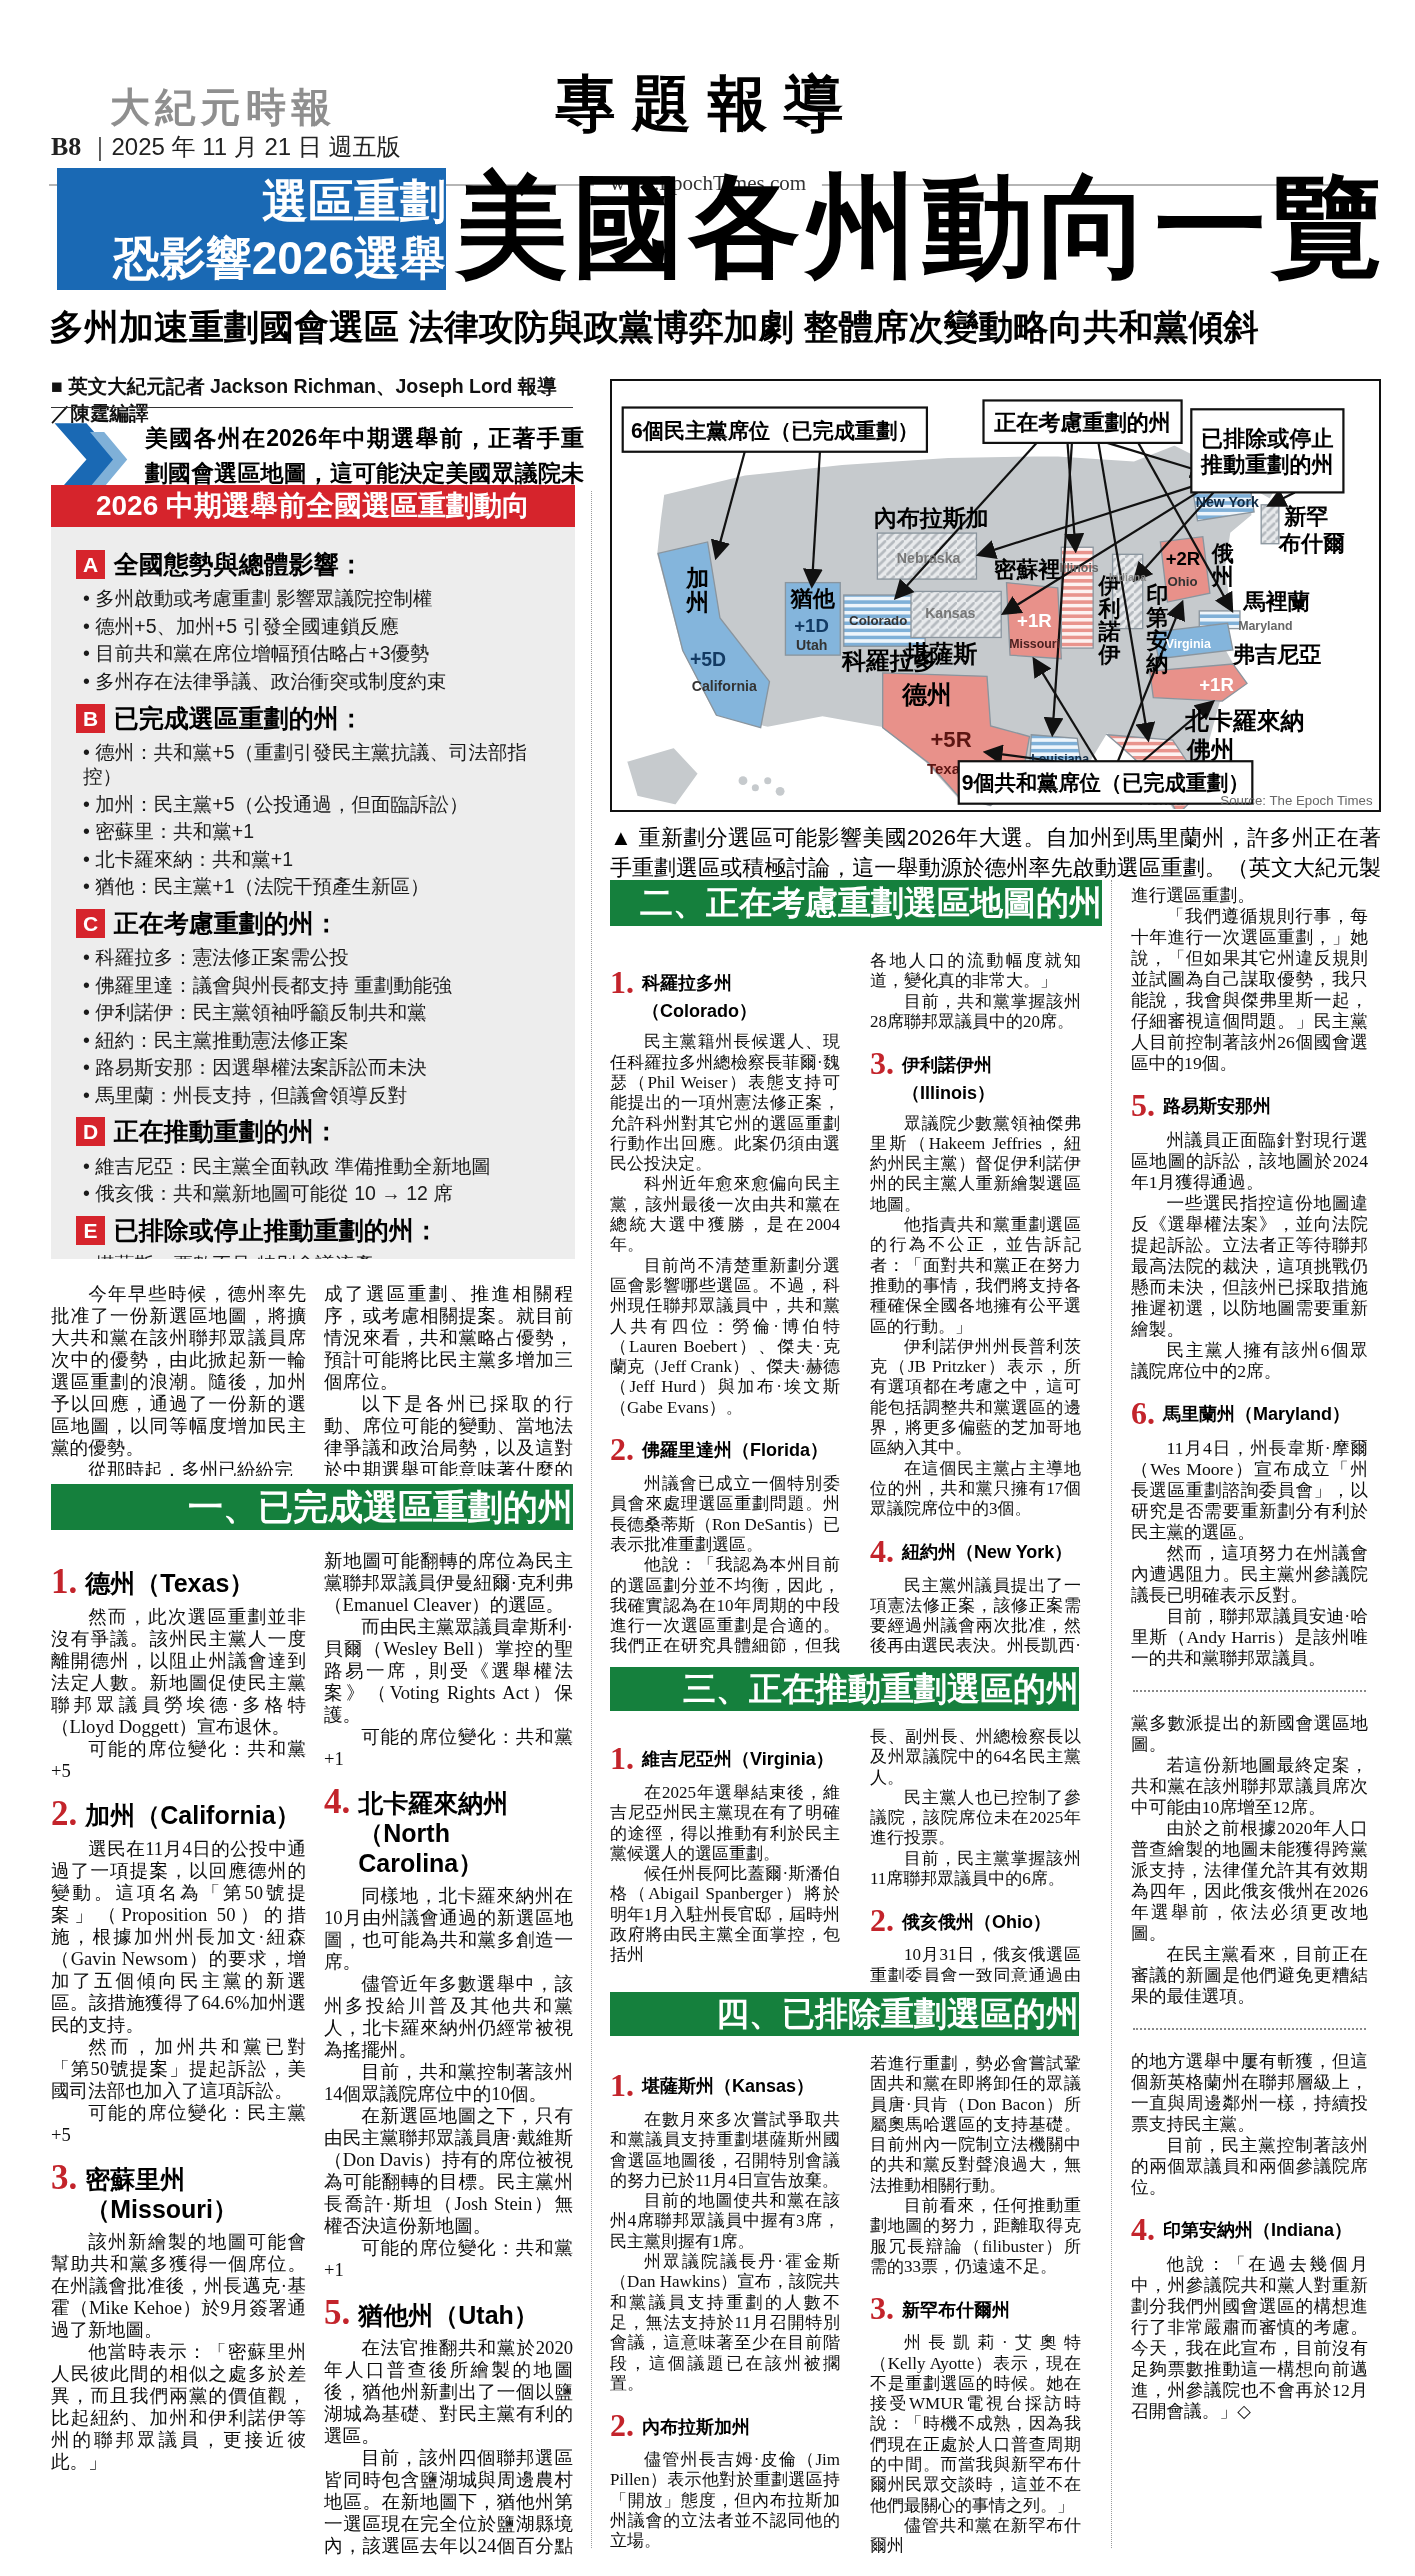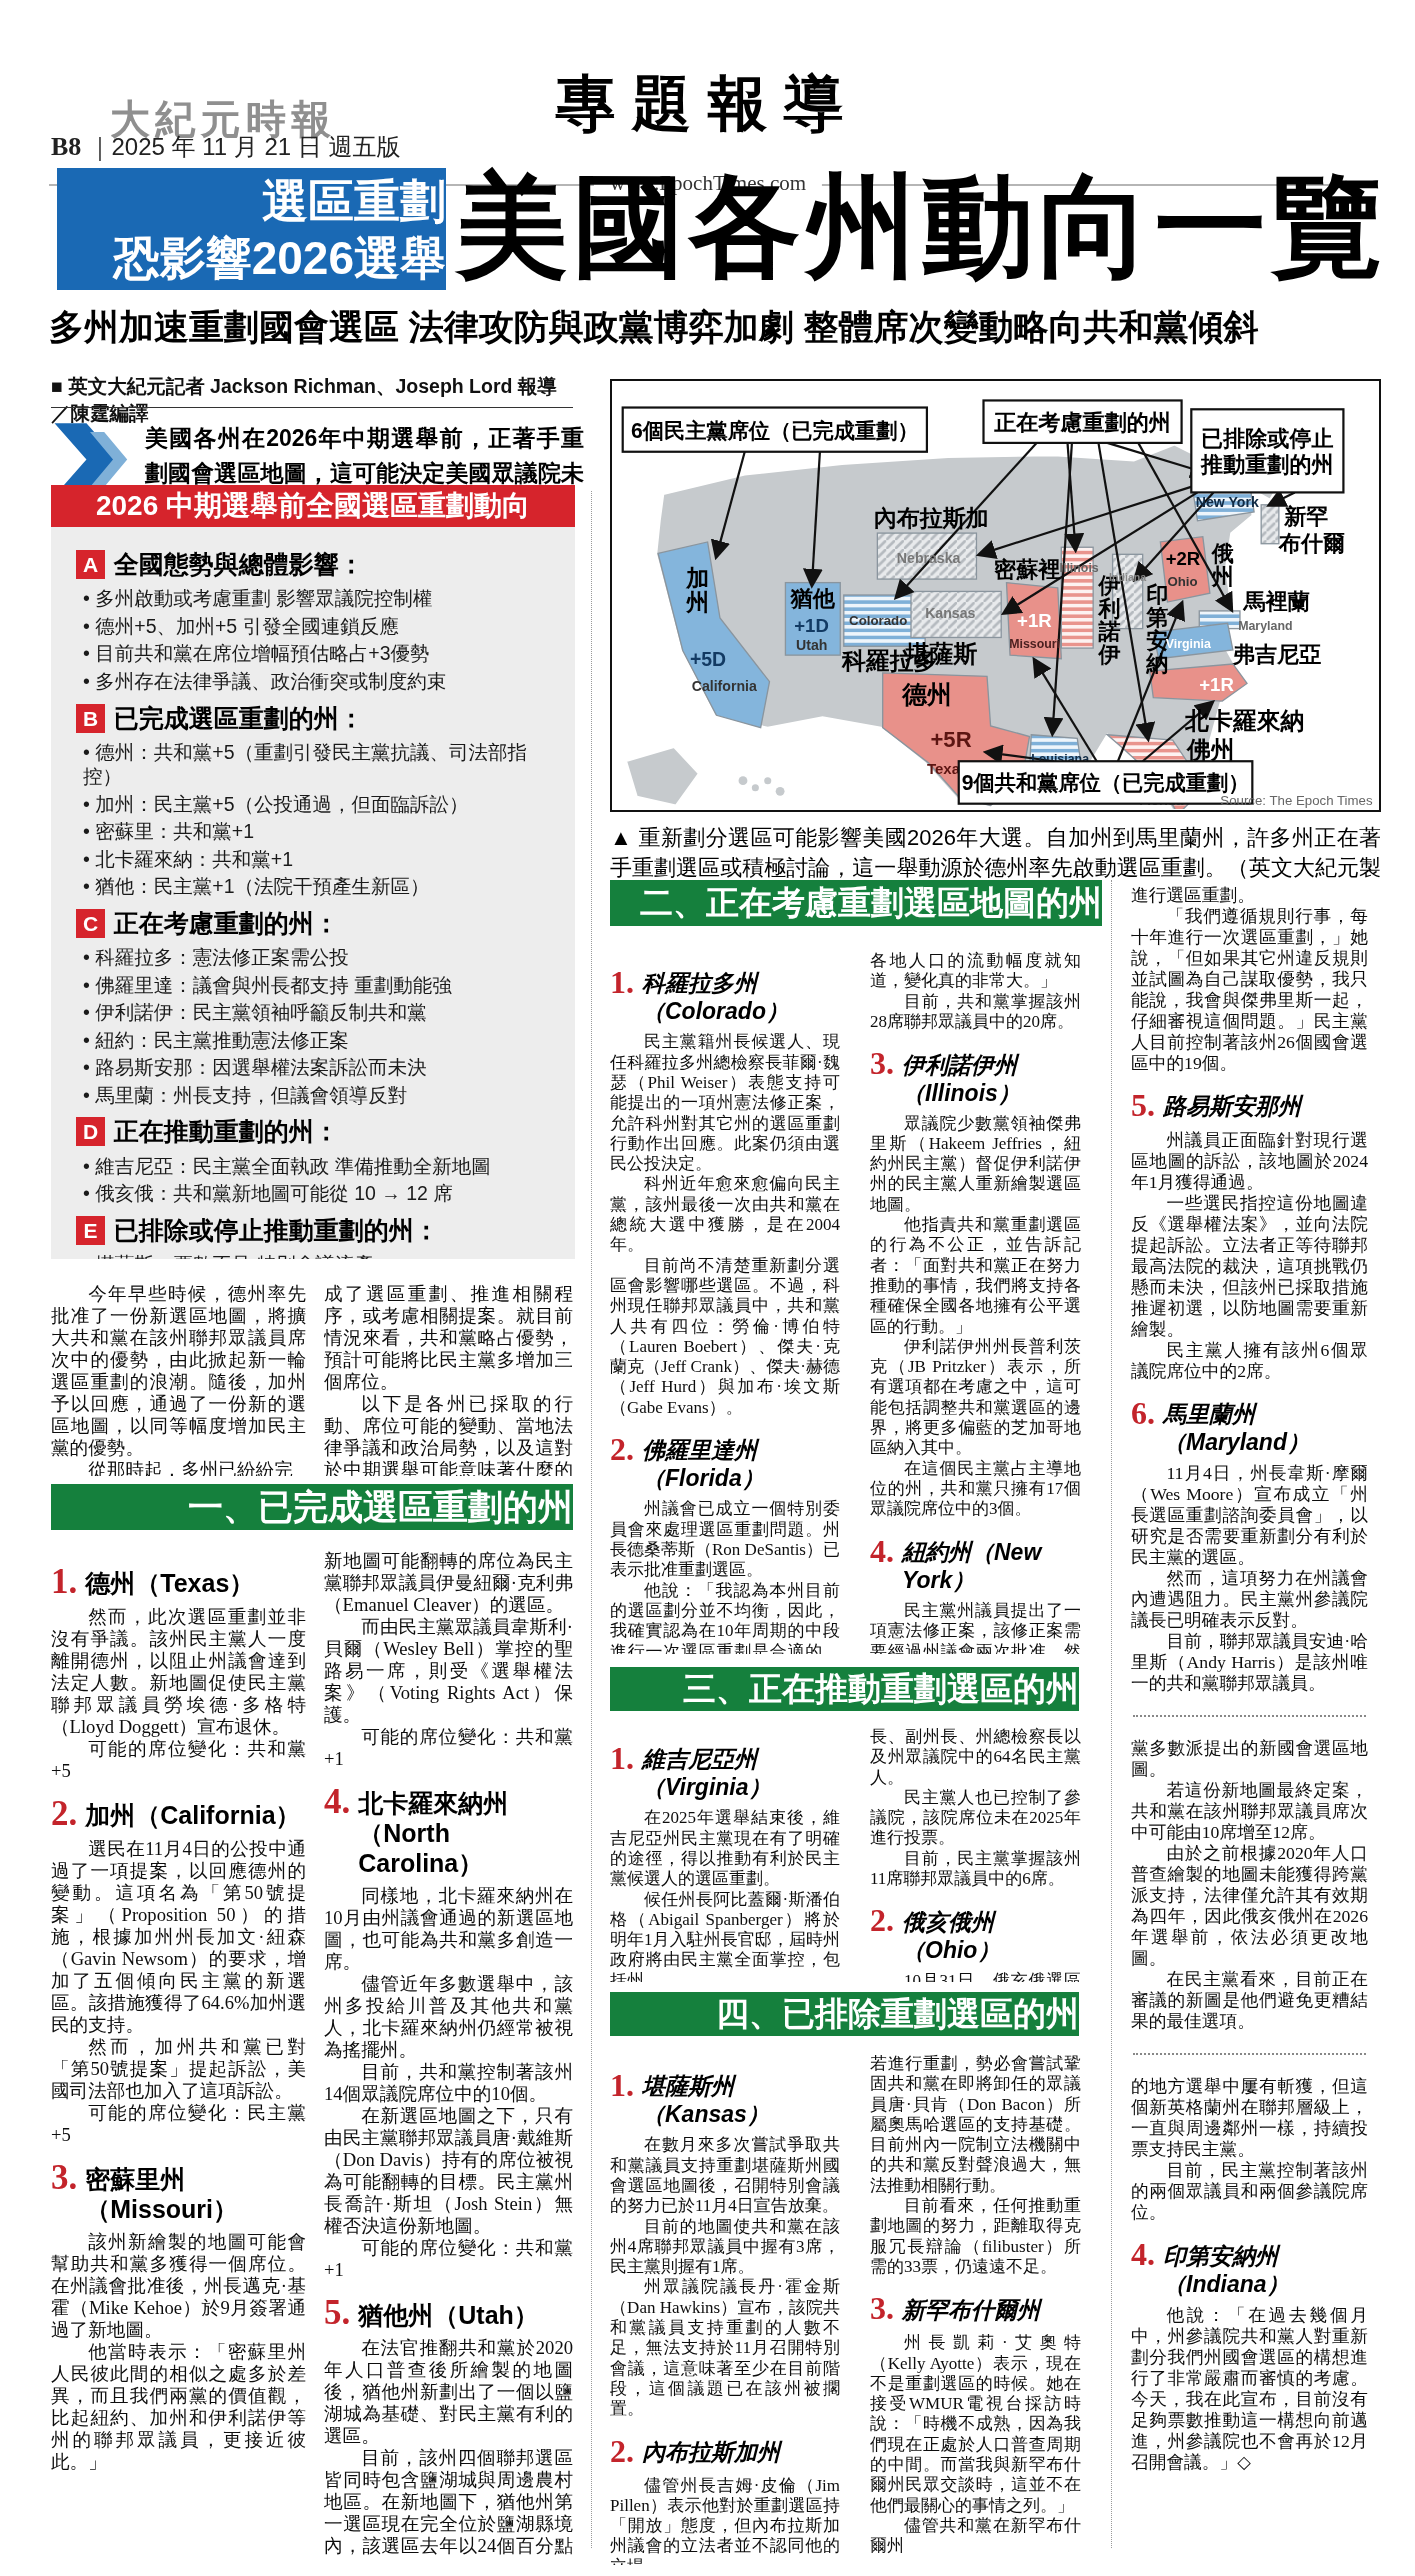--- a/index.html
+++ b/index.html
@@ -1,20 +1,20 @@
 <!DOCTYPE html>
 <html style="font-size:14px"><head>
 <meta charset="utf-8">
 <style>
   html,body{margin:0;padding:0;background:#fff;}
   #page{position:relative;width:1415px;height:2576px;background:#fff;overflow:hidden;
         font-family:"Liberation Sans","DejaVu Sans",sans-serif;color:#111;}
   .abs{position:absolute;}
   
-  .logo{left:110px;top:92px;font-family:"Liberation Serif","DejaVu Serif",serif;
+  .logo{left:110px;top:80px;font-family:"Liberation Serif","DejaVu Serif",serif;
         font-weight:bold;font-size:40px;color:#8f8f8f;letter-spacing:5.3px;}
   .pageinfo{left:51px;top:131px;font-size:24px;color:#222;}
   .pageinfo b{font-family:"Liberation Serif",serif;font-size:26px;}
   .sectiontitle{left:0;top:64px;width:1415px;text-align:center;font-size:60px;
         font-weight:bold;letter-spacing:16px;color:#000;}
   .mastrule{left:49px;top:184px;width:1318px;border-top:2.7px solid #b5b5b5;height:0;}
   .website{left:708px;top:171px;transform:translateX(-50%);background:#fff;padding:0 16px;
         font-family:"Liberation Serif",serif;font-size:21px;color:#333;}
   
   .kicker{left:57px;top:168px;width:389px;height:122px;background:#1a69b4;color:#fff;
@@ -47,21 +47,21 @@
   .ni{text-indent:0;}
   .seat{text-indent:2em;}
   .lcol .bp{font-size:18.6px;line-height:22px;}
   .mcol .bp{font-size:17px;line-height:20.3px;}
   .rcol .bp{font-size:17.7px;line-height:21px;}
   .item-head{display:flex;align-items:flex-start;margin:14px 0 7px 0;}
   .item-num{color:#c3242b;font-family:"Liberation Serif",serif;font-weight:bold;font-size:35px;
         line-height:35px;margin-right:8px;flex:none;}
   .item-title{font-weight:bold;font-size:25px;line-height:30px;padding-top:4.4px;color:#000;}
   .mcol .item-num,.rcol .item-num{font-size:32px;}
-  .mcol .item-title,.rcol .item-title{font-size:23px;line-height:28px;font-style:italic;}
+  .mcol .item-title,.rcol .item-title{font-size:18px;line-height:28px;}
   .dot-div{border-top:2.7px dotted #888;margin:21px 1.8px;}
   .sechead{position:absolute;background:#15803d;color:#fff;font-weight:bold;
         text-align:right;}
   .sh1{left:51px;top:1484px;width:522px;height:46px;font-size:35px;line-height:46px;}
   .sh2{left:610px;top:880px;width:492px;height:46px;font-size:33px;line-height:46px;}
   .sh3{left:610px;top:1667px;width:469px;height:44px;font-size:33px;line-height:44px;}
   .sh4{left:610px;top:1992px;width:469px;height:44px;font-size:33px;line-height:44px;}
   .vdot{position:absolute;border-left:1.8px dotted #999;width:0;}
 </style>
 </head>

